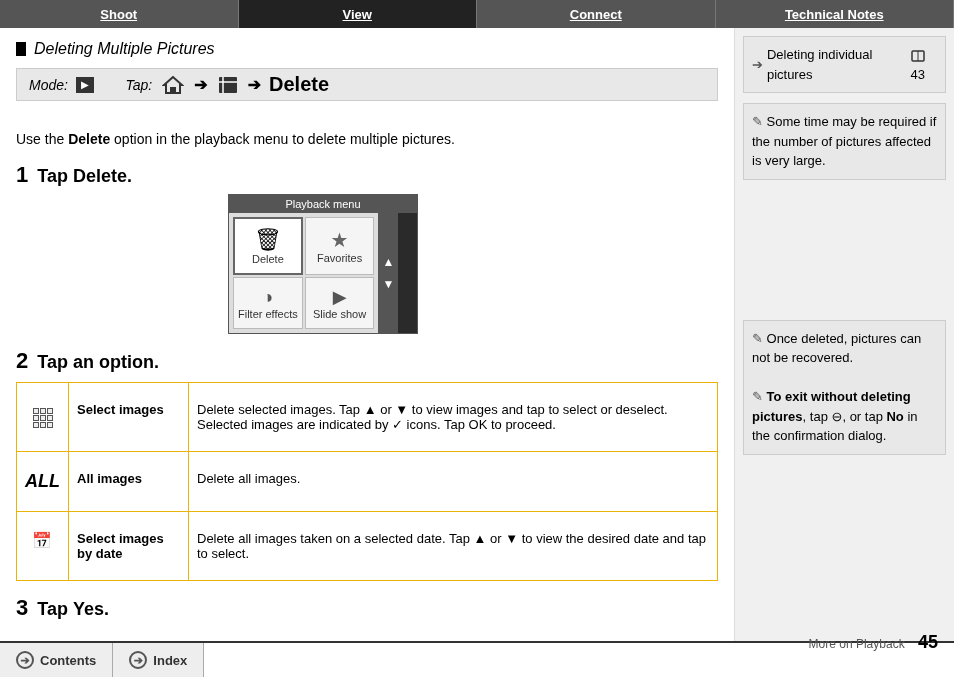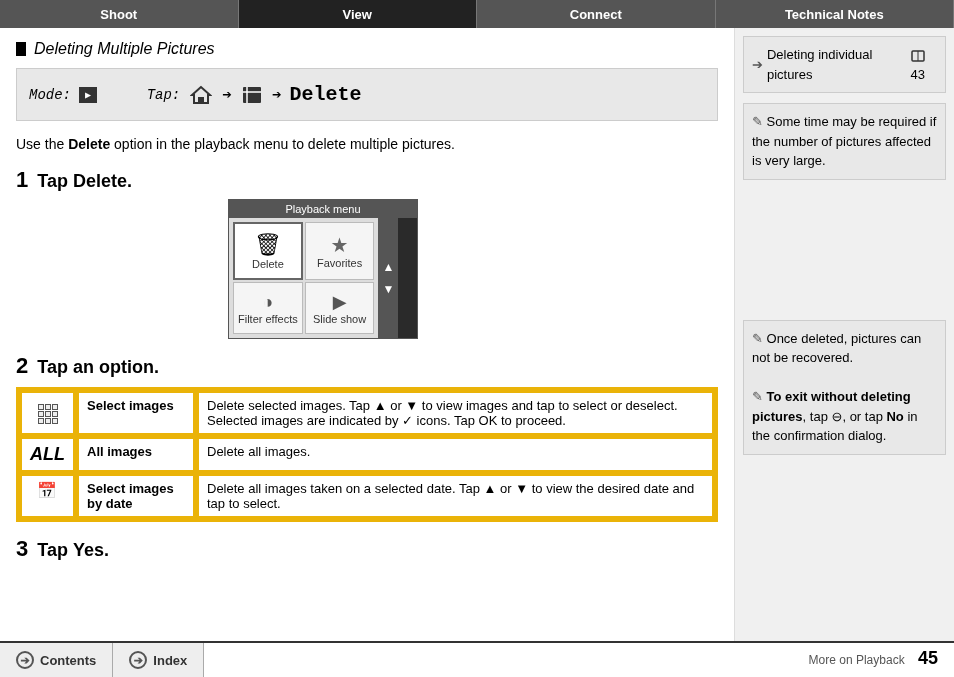--- a/index.html
+++ b/index.html
@@ -23,20 +23,21 @@
     .nav-tab {
       flex: 1;
       display: flex;
       align-items: center;
       justify-content: center;
       color: #fff;
       font-size: 13px;
       font-weight: bold;
       border-right: 1px solid #777;
       cursor: pointer;
+      text-decoration: underline;
     }
     .nav-tab.active {
       background: #222;
       color: #fff;
     }
     .nav-tab:first-child { background: #555; }
 
     
     .main-layout {
       display: flex;
@@ -58,25 +59,24 @@
       align-items: center;
       gap: 6px;
     }
 
     
     .mode-bar {
       display: flex;
       align-items: center;
       background: #e8e8e8;
       border: 1px solid #ccc;
-      padding: 14px 12px;
-      margin-bottom: 13px;
+      padding: 4px 12px;
+      margin-bottom: 28px;
       gap: 8px;
       font-size: 14px;
-      font-family: Liberation Mono, monospace;
     }
     .arrow-symbol { font-size: 16px; font-weight: bold; }
     .delete-bold {
       font-size: 20px;
       font-weight: bold;
     }
 
     
     .intro-text {
       font-size: 14px;
@@ -159,22 +159,22 @@
     }
 
     
     .options-table {
       width: 100%;
       border-collapse: collapse;
       margin-top: 8px;
       font-size: 13px;
     }
     .options-table td {
-      border: 6px solid #eab308;
-      padding: 5px 8px;
+      border: 1px solid #eab308;
+      padding: 19px 8px;
       vertical-align: top;
     }
     .opt-icon { width: 50px; text-align: center; }
     .opt-name { width: 120px; font-weight: bold; }
     .opt-desc { }
 
     
     .right-sidebar {
       width: 220px;
       padding: 8px;
@@ -235,21 +235,21 @@
       width: 18px;
       height: 18px;
       border: 2px solid #555;
       border-radius: 50%;
       font-size: 11px;
       color: #555;
     }
     .bottom-right {
       position: absolute;
       right: 16px;
-      bottom: 8px;
+      bottom: 24px;
       font-size: 12px;
       color: #555;
     }
     .page-number {
       font-size: 18px;
       font-weight: bold;
       color: #000;
     }
 
     

